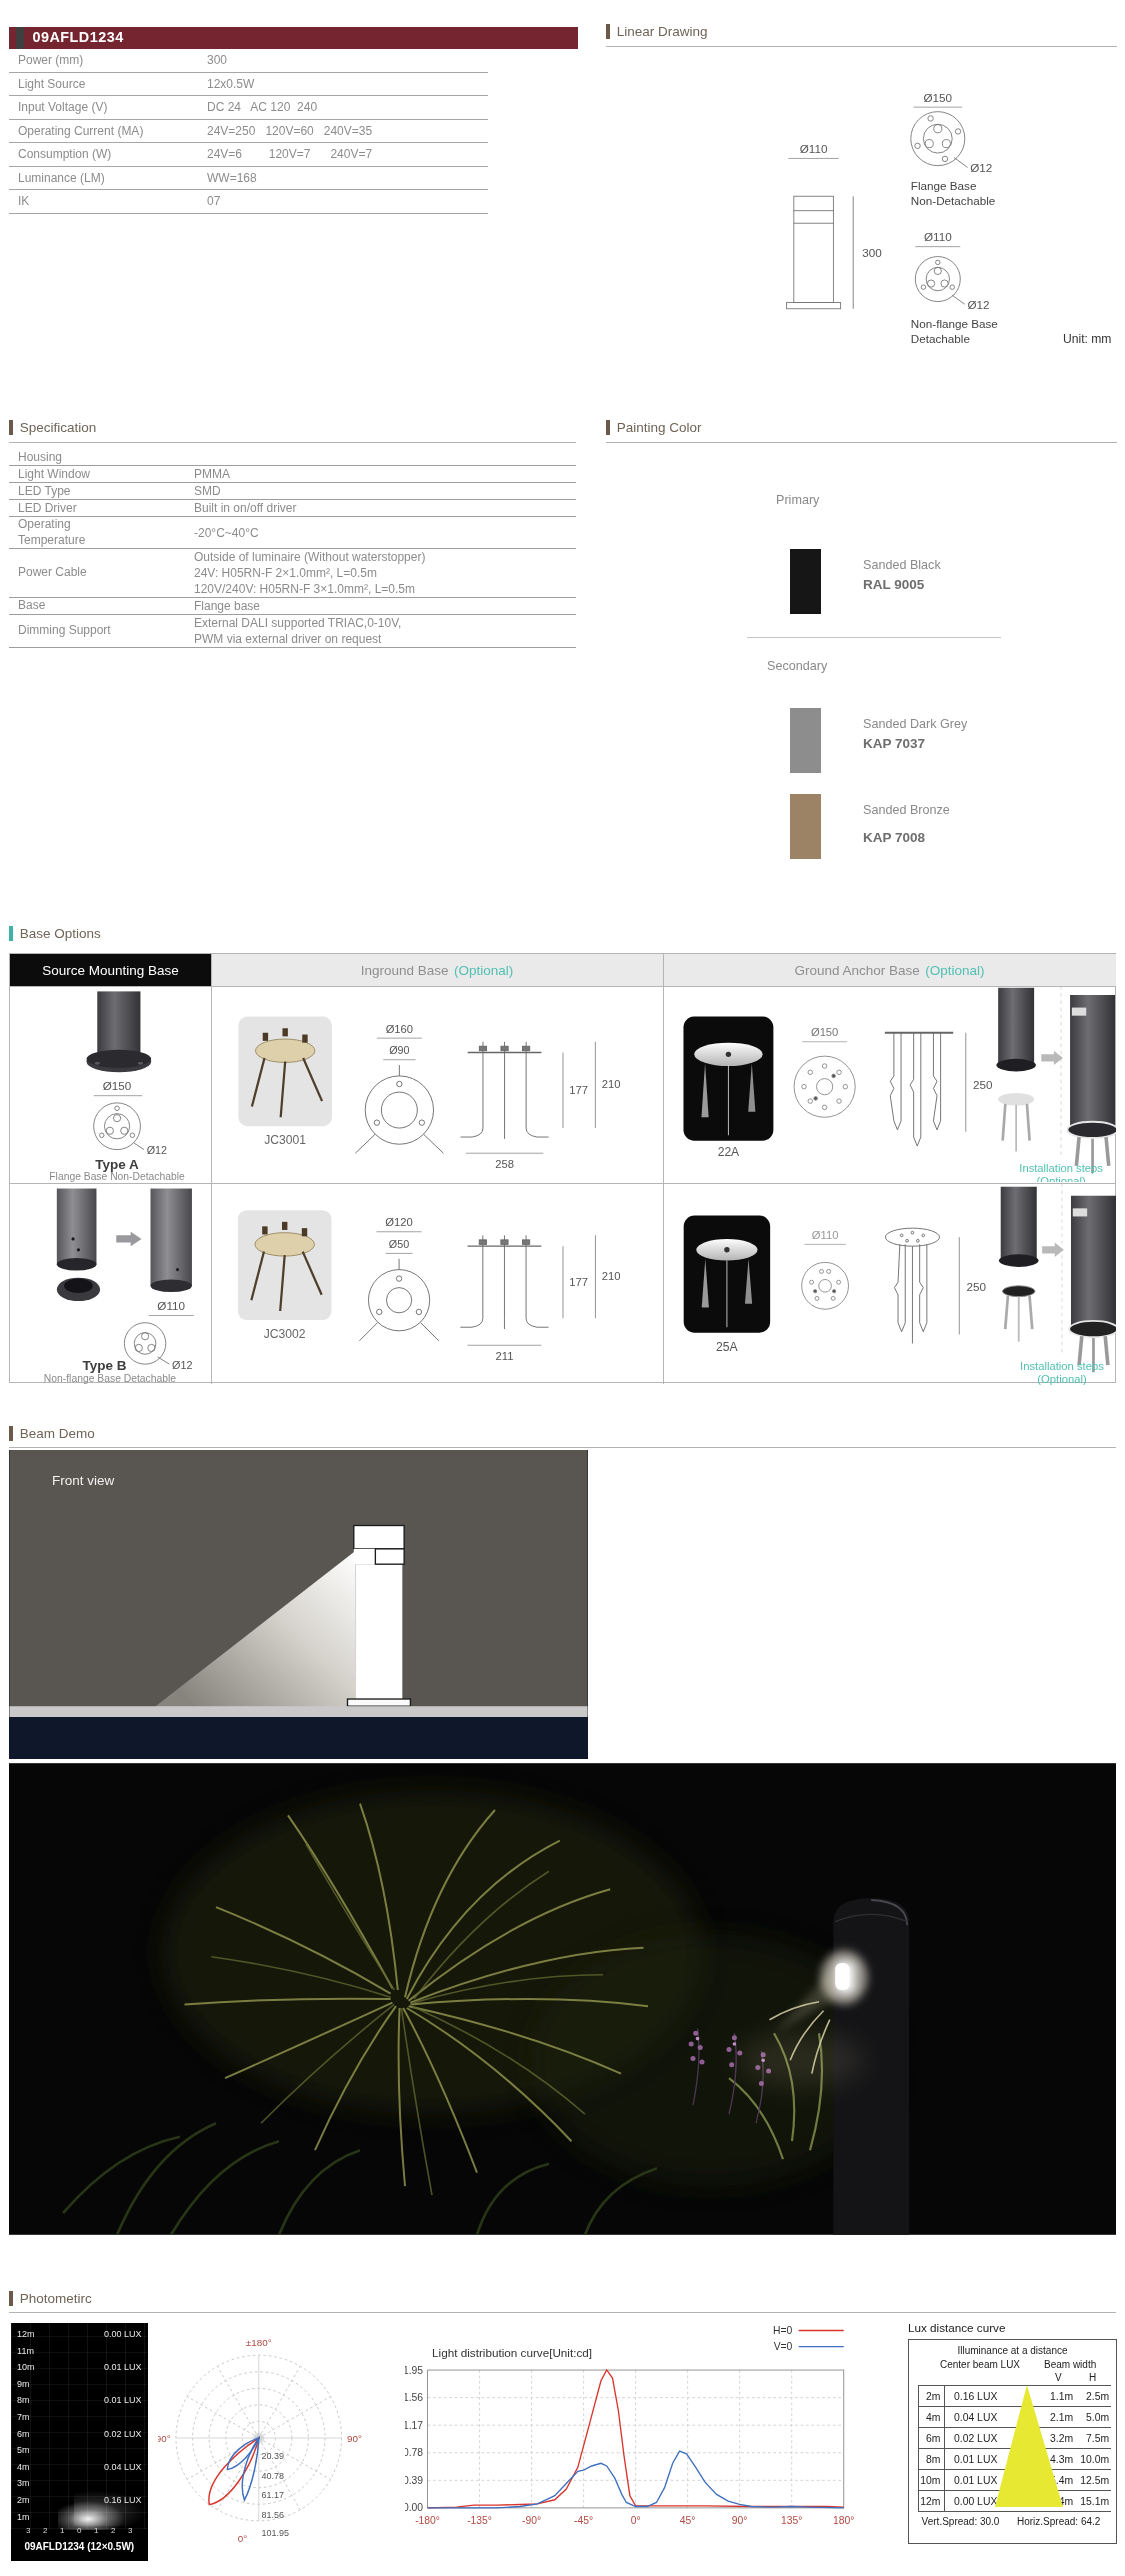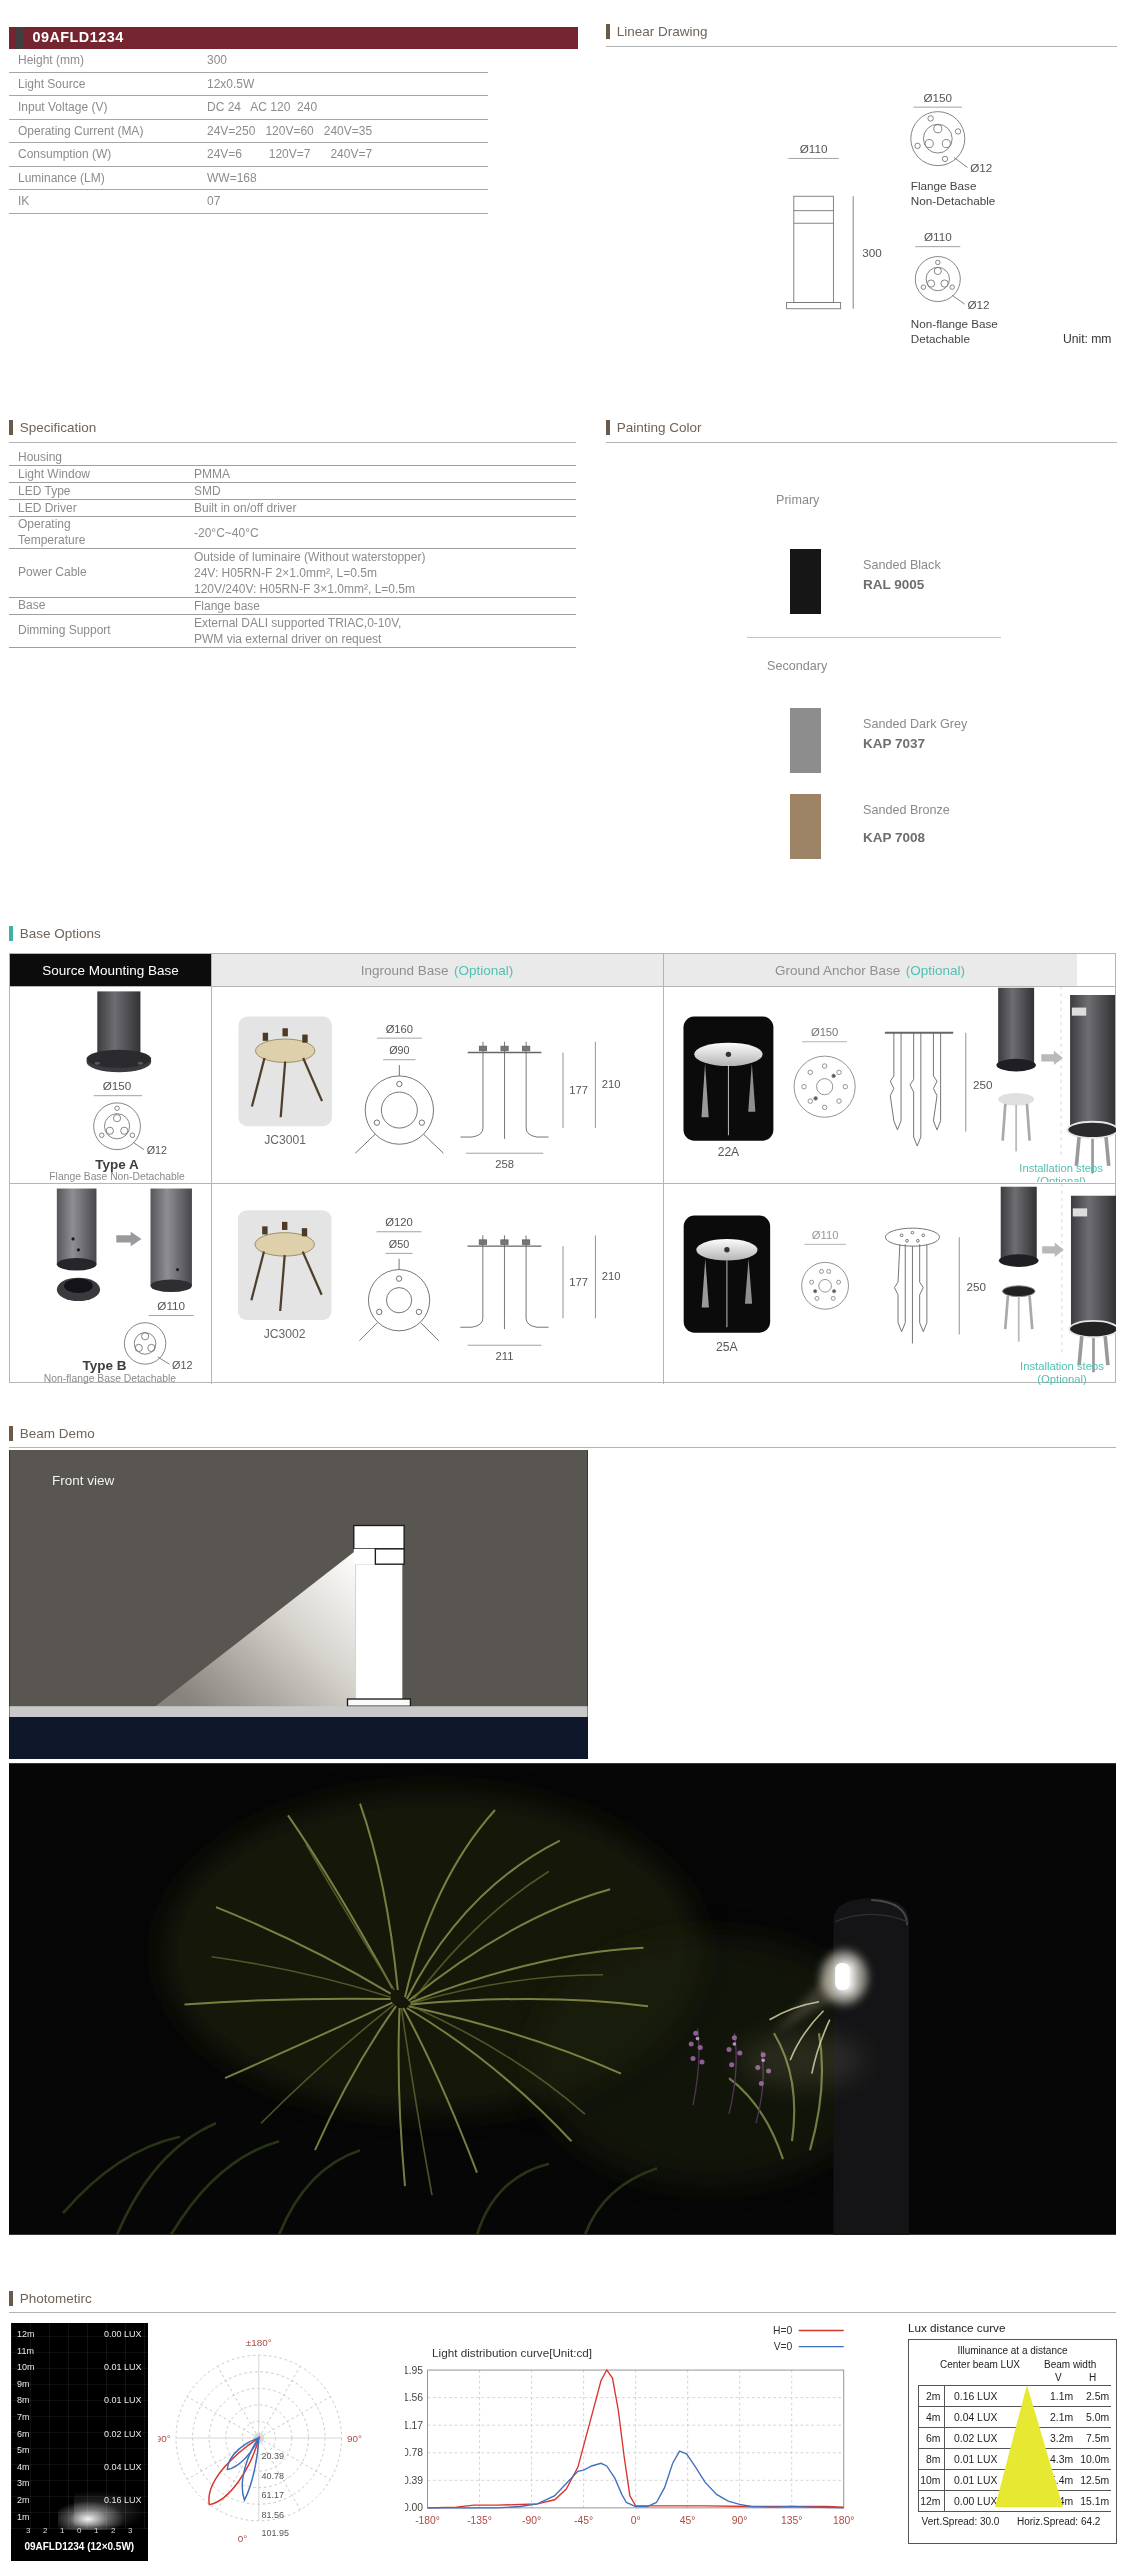--- a/index.html
+++ b/index.html
@@ -29,21 +29,21 @@
   .paint-label{position:absolute;font-size:12.6px;color:#8a8a8a;}
   .swatch{position:absolute;width:31px;height:65px;}
   .sw-name{position:absolute;font-size:12.6px;color:#8a8a8a;}
   .sw-code{position:absolute;font-size:13.5px;font-weight:bold;color:#6e6e6e;}
   
   .bo-table{position:absolute;left:9px;top:953px;width:1107px;height:430px;border:0.9px solid #b5b5b5;box-sizing:border-box;}
   .bo-h1{position:absolute;left:0;top:0;width:201px;height:32px;background:#0c0c0c;color:#fff;
          display:flex;align-items:center;justify-content:center;font-size:13.5px;}
   .bo-h2{position:absolute;left:201px;top:0;width:452px;height:32px;background:#eaeaea;color:#8f8f8f;
          display:flex;align-items:center;justify-content:center;font-size:13.5px;gap:5.4px;}
-  .bo-h3{position:absolute;left:653px;top:0;width:414px;height:32px;background:#eaeaea;color:#8f8f8f;
+  .bo-h3{position:absolute;left:653px;top:0;width:453px;height:32px;background:#eaeaea;color:#8f8f8f;
          display:flex;align-items:center;justify-content:center;font-size:13.5px;gap:5.4px;}
   .teal-txt{color:#52c0b3;}
   .bo-vline{position:absolute;top:0;width:0.9px;height:430px;background:#b5b5b5;}
   .bo-hline{position:absolute;left:0;width:1106px;height:0.9px;background:#b5b5b5;}
   
   .beam-panel{position:absolute;top:1450px;height:309px;background:#0f172a;}
   .beam-label{position:absolute;left:43px;top:23.4px;color:#f2f2f2;font-size:13.5px;}
   
   .lux-panel{position:absolute;left:10.8px;top:2323px;width:137px;height:238px;background:#000;}
   .lux-grid{position:absolute;left:0;top:0;right:0;bottom:32px;
@@ -83,21 +83,21 @@
 
 <div class="page">
 
   <div class="model-head">
     <div class="notch"></div>
     <div class="t">09AFLD1234</div>
   </div>
   <div class="mt-rows">
 
       <div class="mt-row">
-        <span class="l">Height (mm)</span>
+        <span class="l">Power (mm)</span>
         <span class="v">300</span>
       </div>
 
       <div class="mt-row">
         <span class="l">Light Source</span>
         <span class="v">12x0.5W</span>
       </div>
 
       <div class="mt-row">
         <span class="l">Input Voltage (V)</span>

